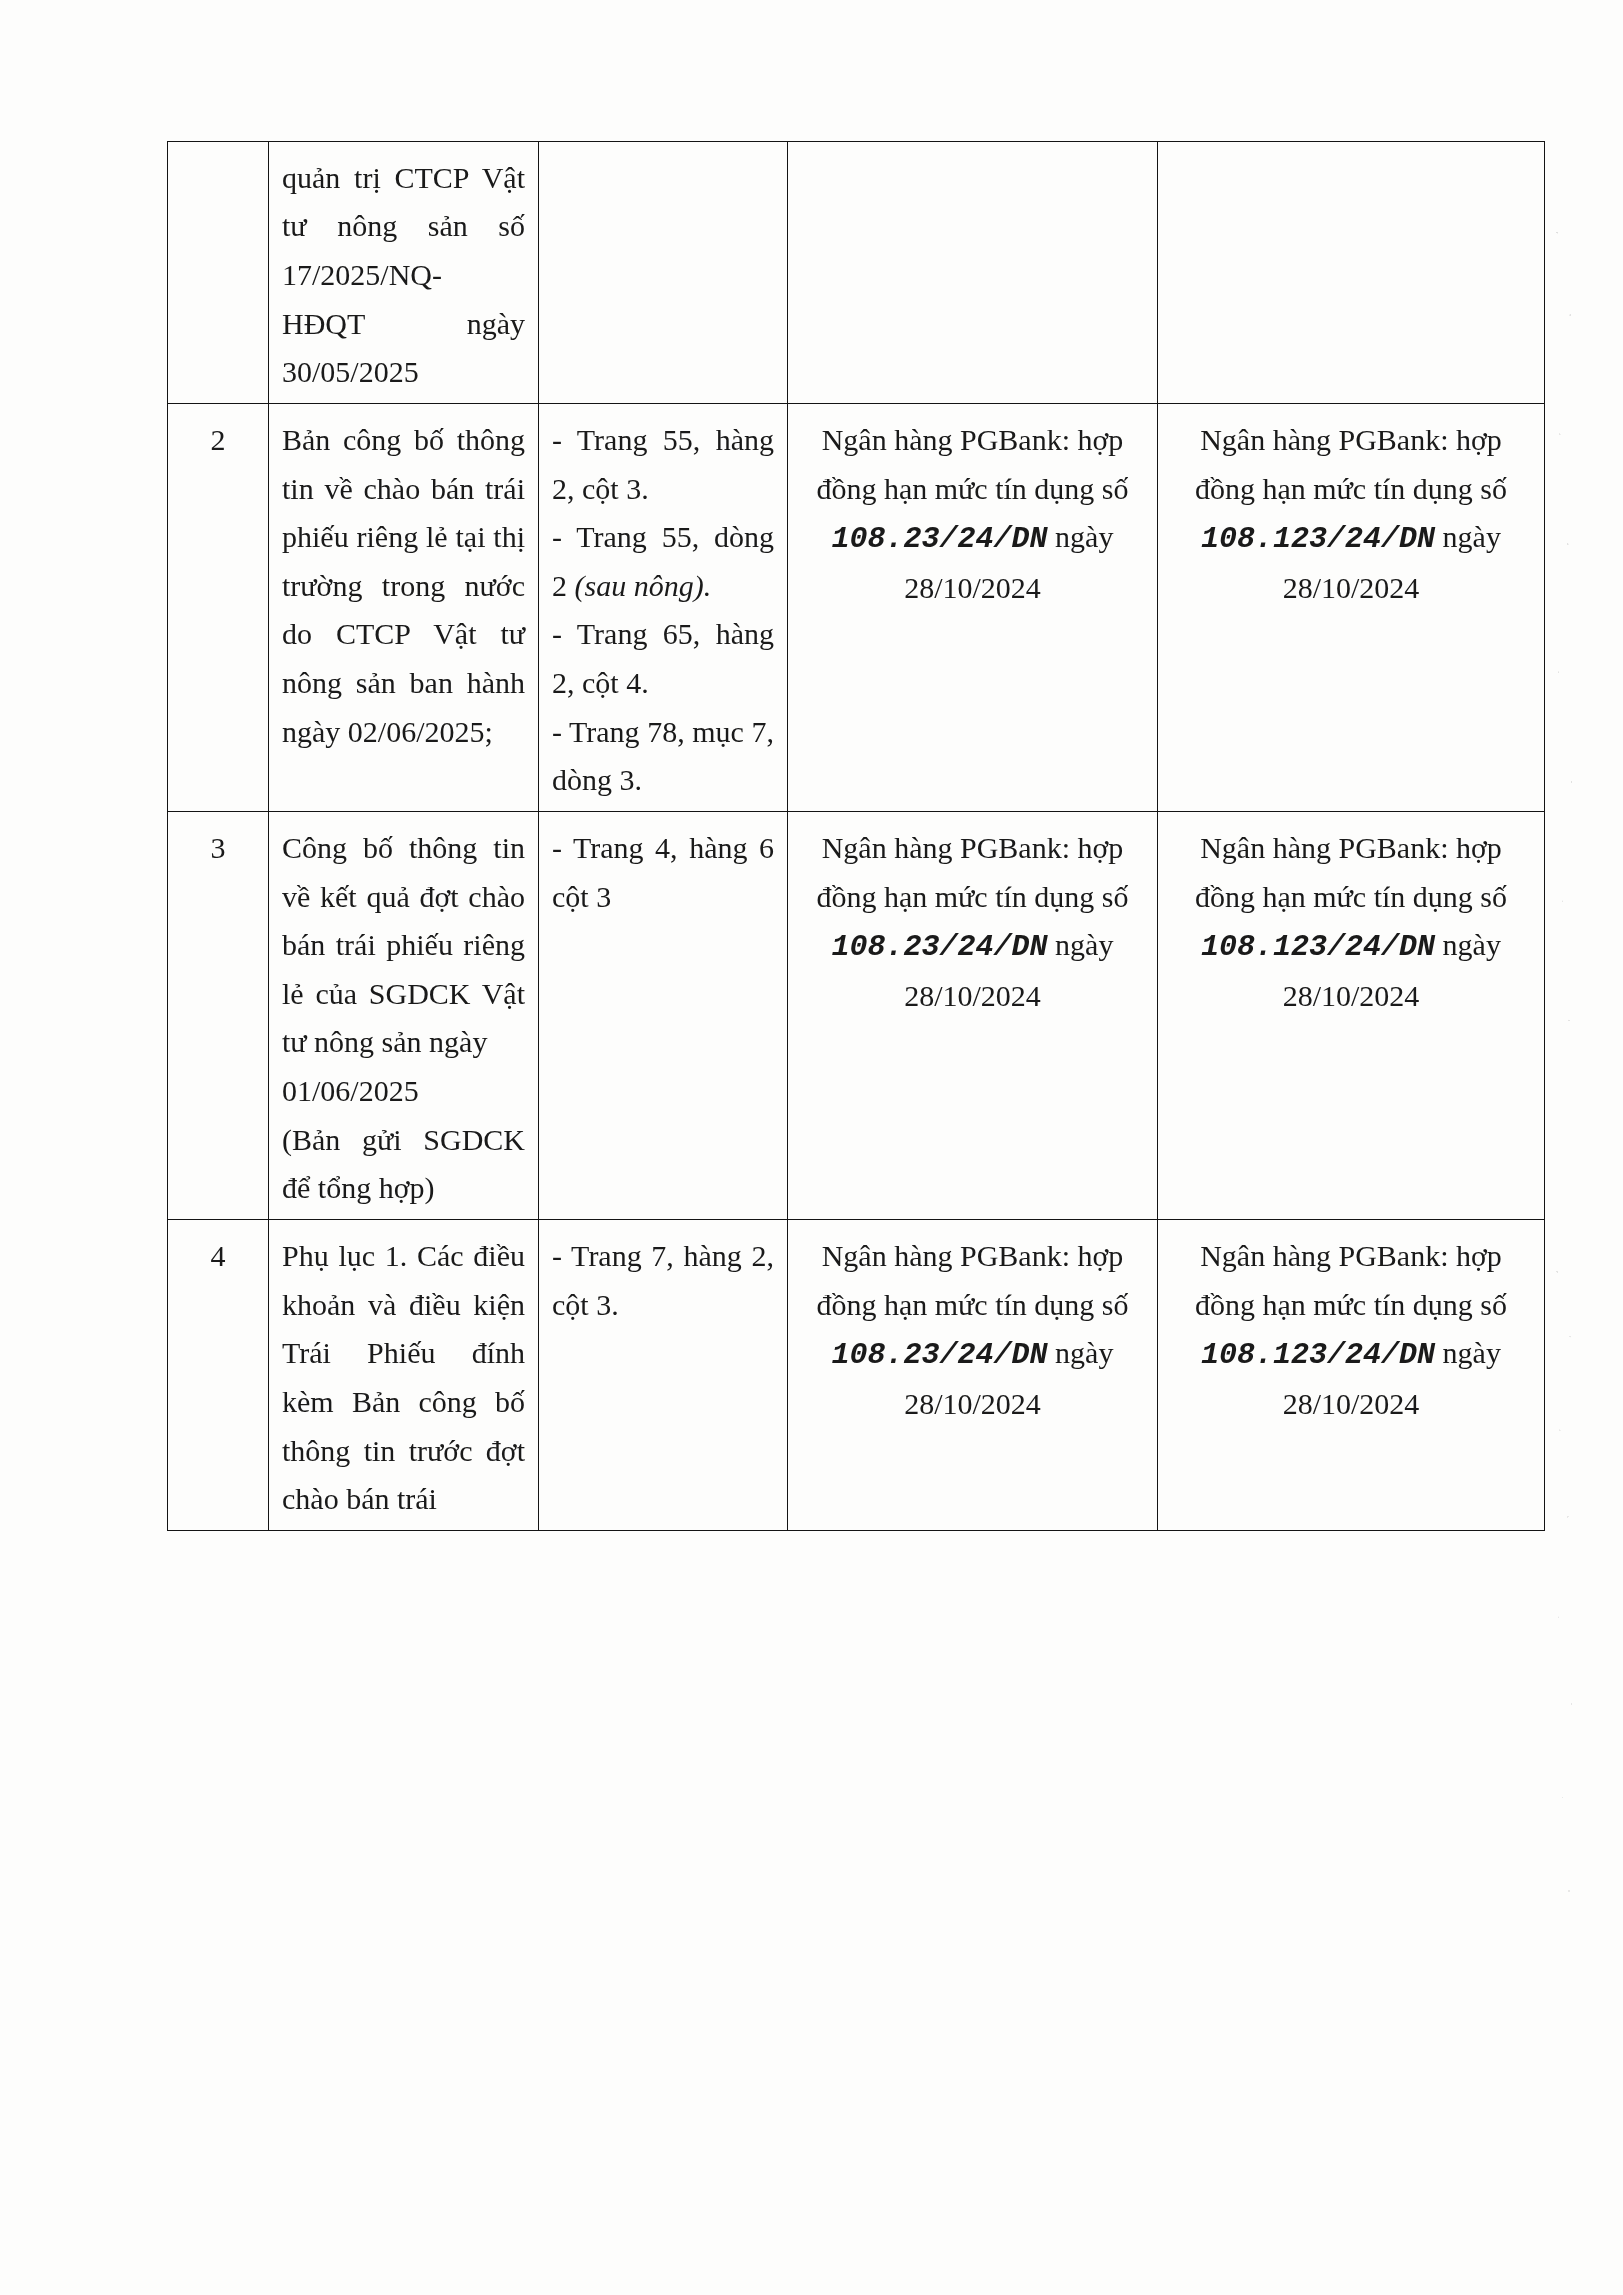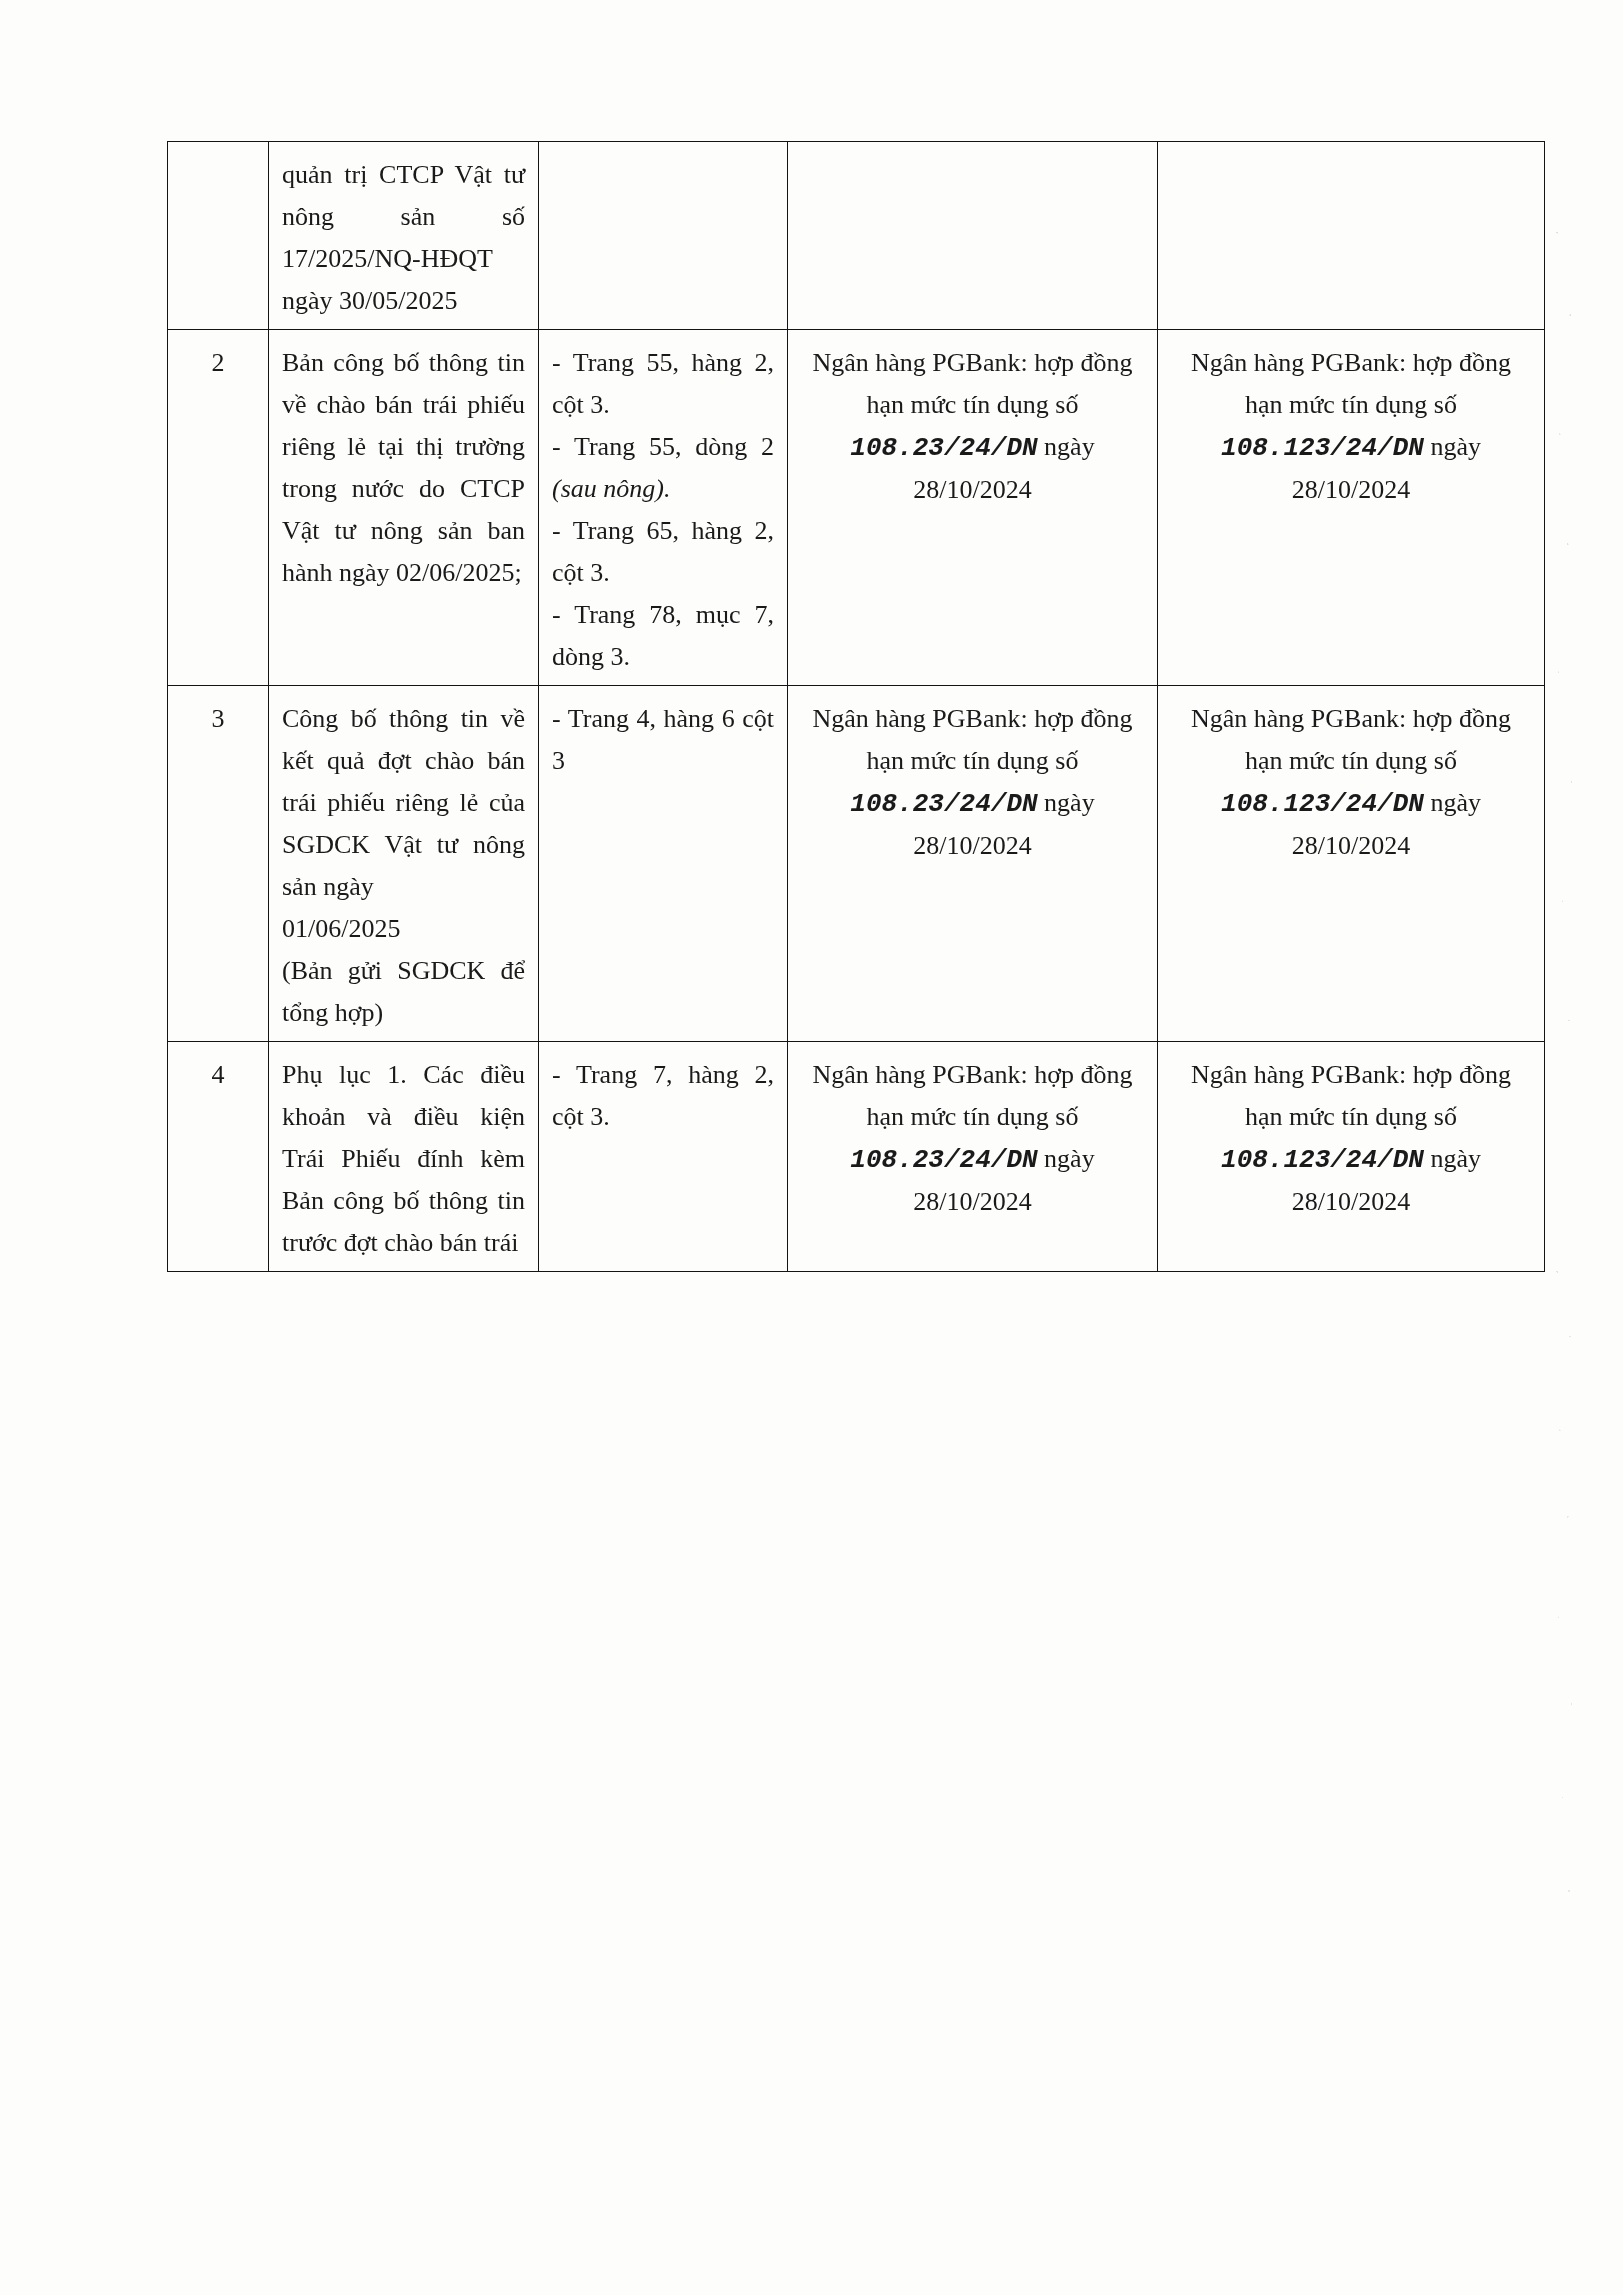--- a/index.html
+++ b/index.html
@@ -53,21 +53,21 @@
     left: 167px;
     top: 141px;
     width: 1377px;
     border-collapse: collapse;
     table-layout: fixed;
   }
   table.doc-table td {
     border: 1.3px solid #141414;
     vertical-align: top;
     padding: 11.8px 13px 6.5px 13px;
-    font-size: 26px;
+    font-size: 30px;
     line-height: 1.62;
   }
 
   col.c-no    { width: 101px; }
   col.c-desc  { width: 270px; }
   col.c-ref   { width: 249px; }
   col.c-before{ width: 370px; }
   col.c-after { width: 387px; }
 
   td.col-no {
@@ -149,21 +149,21 @@
       <tr>
         <td class="col-no">
           <span>2</span>
         </td>
         <td class="col-desc">
           <p class="para">Bản công bố thông tin về chào bán trái phiếu riêng lẻ tại thị trường trong nước do CTCP Vật tư nông sản ban hành ngày 02/06/2025;</p>
         </td>
         <td class="col-ref">
           <p class="para">- Trang 55, hàng 2, cột 3.</p>
           <p class="para"><span>- Trang 55, dòng 2 </span><span class="it">(sau nông).</span></p>
-          <p class="para">- Trang 65, hàng 2, cột 3.</p>
+          <p class="para">- Trang 65, hàng 2, cột 4.</p>
           <p class="para">- Trang 78, mục 7, dòng 3.</p>
         </td>
         <td class="col-before">
           <p class="ctr"><span>Ngân hàng PGBank: hợp đồng hạn mức tín dụng số </span><span class="bi">108.23/24/DN</span><span> ngày 28/10/2024</span></p>
         </td>
         <td class="col-after">
           <p class="ctr"><span>Ngân hàng PGBank: hợp đồng hạn mức tín dụng số </span><span class="bi">108.123/24/DN</span><span> ngày 28/10/2024</span></p>
         </td>
       </tr>
 

